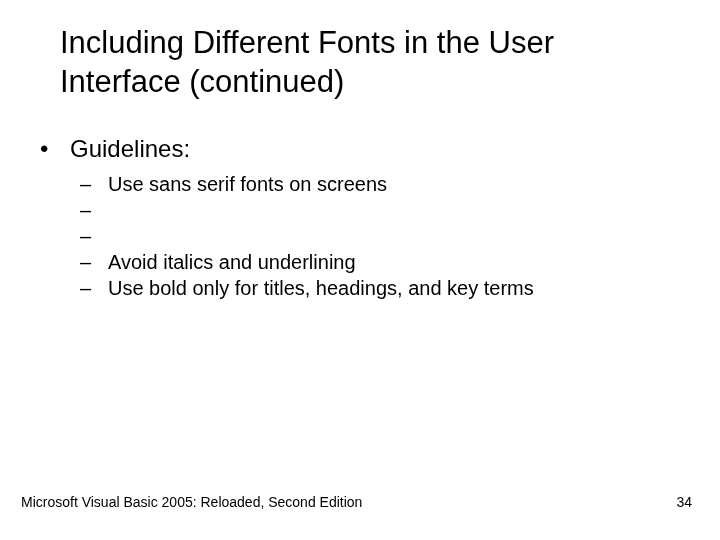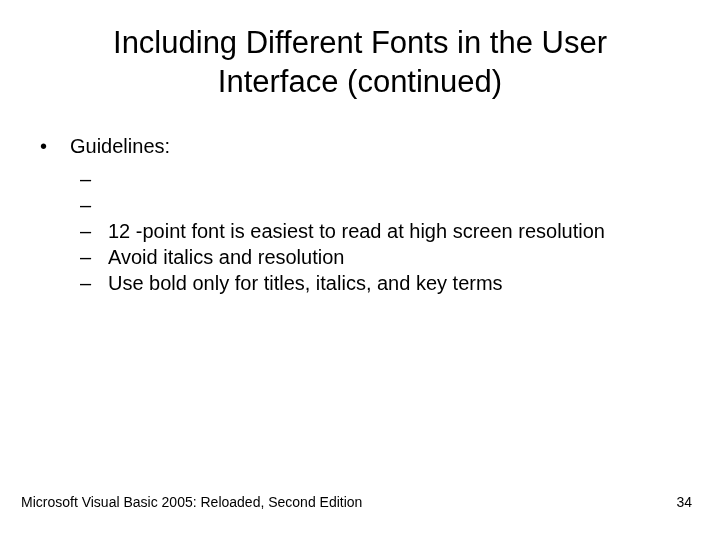--- a/index.html
+++ b/index.html
@@ -14,30 +14,29 @@
   }
   .slide {
     width: 100%;
     height: 100%;
     padding: 24px 30px 0 30px;
     position: relative;
   }
   .title {
     font-size: 31px;
     font-weight: 400;
-    text-align: center;
     line-height: 1.25;
     margin: 0 auto 30px auto;
     max-width: 600px;
   }
   .content {
     padding-left: 10px;
   }
   .level1 {
-    font-size: 20px;
+    font-size: 24px;
     line-height: 1.4;
     margin-bottom: 6px;
   }
   .level1 .bullet {
     display: inline-block;
     width: 30px;
     vertical-align: top;
   }
   .level2-wrap {
     padding-left: 40px;
@@ -69,34 +68,34 @@
 <div class="slide">
   <h1 class="title">Including Different Fonts in the User Interface (continued)</h1>
 
   <div class="content">
     <div class="level1">
       <span class="bullet">•</span><span>Guidelines:</span>
     </div>
     <div class="level2-wrap">
       <div class="level2">
         <span class="dash">–</span>
+        <span>Use sans serif fonts on screens</span>
       </div>
       <div class="level2">
         <span class="dash">–</span>
       </div>
       <div class="level2">
         <span class="dash">–</span>
-        <span>12 -point font is easiest to read at high screen resolution</span>
       </div>
       <div class="level2">
         <span class="dash">–</span>
-        <span>Avoid italics and resolution</span>
+        <span>Avoid italics and underlining</span>
       </div>
       <div class="level2">
         <span class="dash">–</span>
-        <span>Use bold only for titles, italics, and key terms</span>
+        <span>Use bold only for titles, headings, and key terms</span>
       </div>
     </div>
   </div>
 
   <div class="footer">Microsoft Visual Basic 2005: Reloaded, Second Edition</div>
   <div class="page-num">34</div>
 </div>
 
 </body></html>

